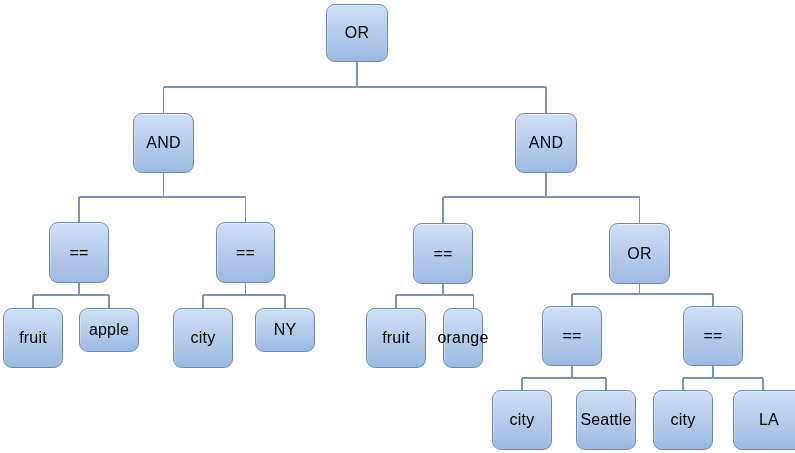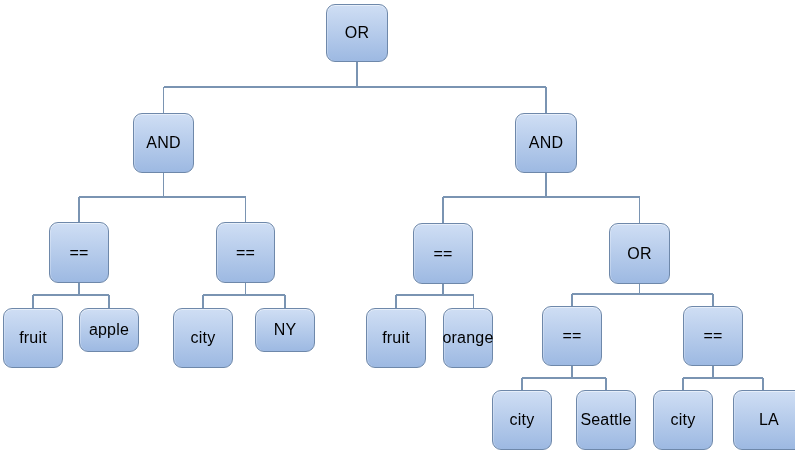--- a/index.html
+++ b/index.html
@@ -121,21 +121,21 @@
       </div>
       <div class="node" style="left: 173px; top: 308px; width: 60px; height: 60px;">
         <span class="node-label">city</span>
       </div>
       <div class="node" style="left: 255px; top: 308px; width: 60px; height: 44px;">
         <span class="node-label">NY</span>
       </div>
       <div class="node" style="left: 366px; top: 308px; width: 60px; height: 60px;">
         <span class="node-label">fruit</span>
       </div>
-      <div class="node" style="left: 443px; top: 308px; width: 50px; height: 60px;">
+      <div class="node" style="left: 443px; top: 308px; width: 40px; height: 60px;">
         <span class="node-label">orange</span>
       </div>
       <div class="node" style="left: 542px; top: 306px; width: 60px; height: 60px;">
         <span class="node-label">==</span>
       </div>
       <div class="node" style="left: 683px; top: 306px; width: 60px; height: 60px;">
         <span class="node-label">==</span>
       </div>
       <div class="node" style="left: 492px; top: 390px; width: 60px; height: 60px;">
         <span class="node-label">city</span>

